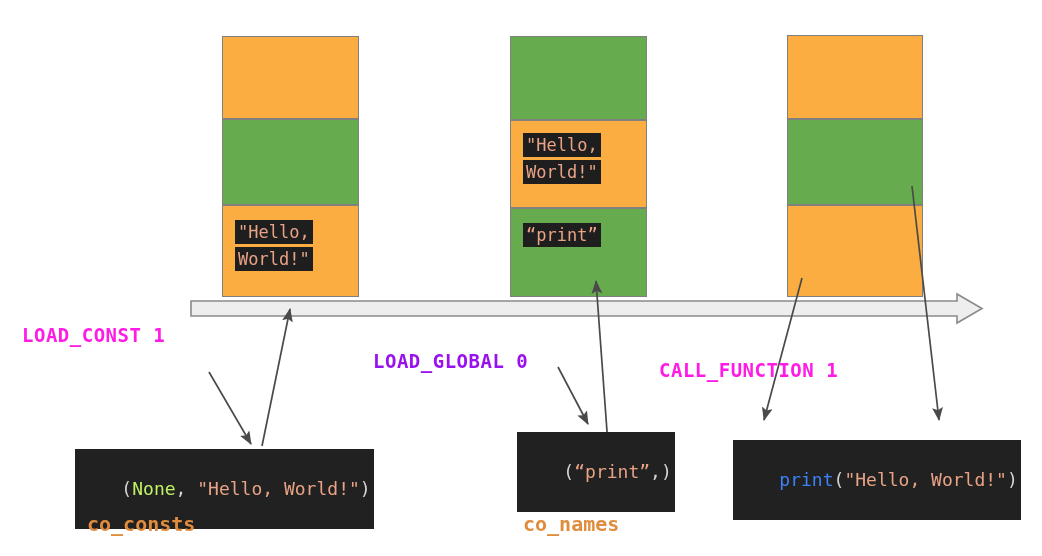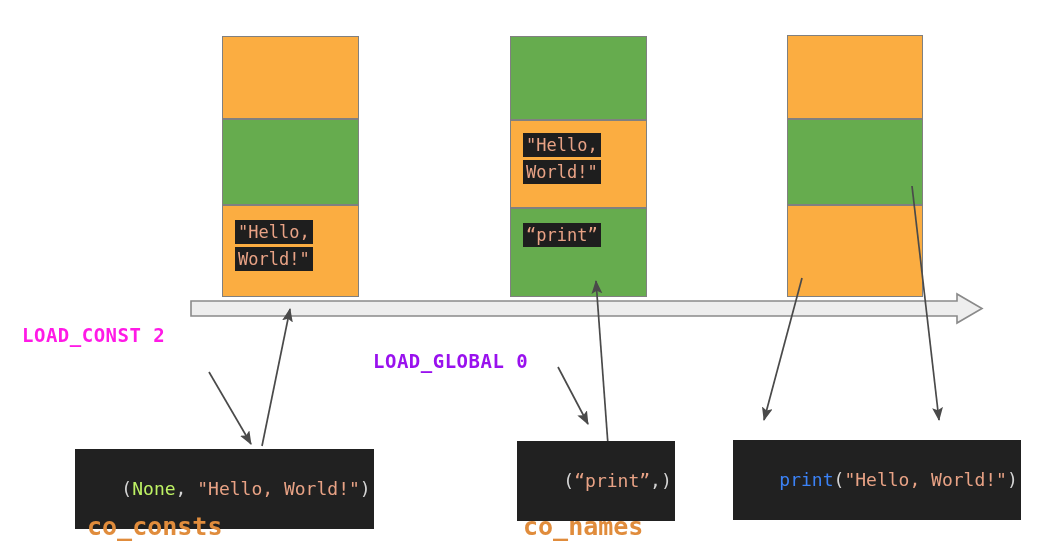--- a/index.html
+++ b/index.html
@@ -80,21 +80,21 @@
   }
   .tok-punct { color: #d4d4d4; }
   .tok-kw    { color: #bef264; }
   .tok-fn    { color: #3b82f6; }
   .tok-str   { color: #e8a285; }
 
   
   .caption {
     position: absolute;
     font-family: "DejaVu Sans Mono", "Liberation Mono", monospace;
-    font-size: 25px;
+    font-size: 20px;
     font-weight: bold;
     white-space: pre;
   }
 </style>
 </head>
 <body>
 
 <div id="canvas">
 
   <div class="stack" style="left:222px; top:36px; width:137px;">
@@ -158,30 +158,31 @@
 
     <g>
       <path d="M802,278 L764,420" fill="none" stroke="#4a4a4a" stroke-width="1.7" marker-end="url(#ah)"></path>
     </g>
 
     <g>
       <path d="M912,186 L939,420" fill="none" stroke="#4a4a4a" stroke-width="1.7" marker-end="url(#ah)"></path>
     </g>
   </svg>
 
-  <div class="opcode" style="left:22px; top:324px; color:#ff1ae6;">LOAD_CONST 2</div>
+  <div class="opcode" style="left:22px; top:324px; color:#ff1ae6;">LOAD_CONST 1</div>
 
   <div class="opcode" style="left:373px; top:350px; color:#9911ee;">LOAD_GLOBAL 0</div>
 
+  <div class="opcode" style="left:659px; top:359px; color:#ff1ae6;">CALL_FUNCTION 1</div>
 
   <div class="codebox" style="left:75px; top:449px;">
     <span class="tok-punct">(</span><span class="tok-kw">None</span><span class="tok-punct">, </span><span class="tok-str">"Hello, World!"</span><span class="tok-punct">)</span>
   </div>
 
-  <div class="codebox" style="left:517px; top:441px;">
+  <div class="codebox" style="left:517px; top:432px;">
     <span class="tok-punct">(</span><span class="tok-str">“print”</span><span class="tok-punct">,)</span>
   </div>
 
   <div class="codebox" style="left:733px; top:440px;">
     <span class="tok-fn">print</span><span class="tok-punct">(</span><span class="tok-str">"Hello, World!"</span><span class="tok-punct">)</span>
   </div>
 
   <div class="caption" style="left:87px; top:512px; color:#e08c3c;">co_consts</div>
 
   <div class="caption" style="left:523px; top:512px; color:#e08c3c;text-align:center;">co_names</div>

